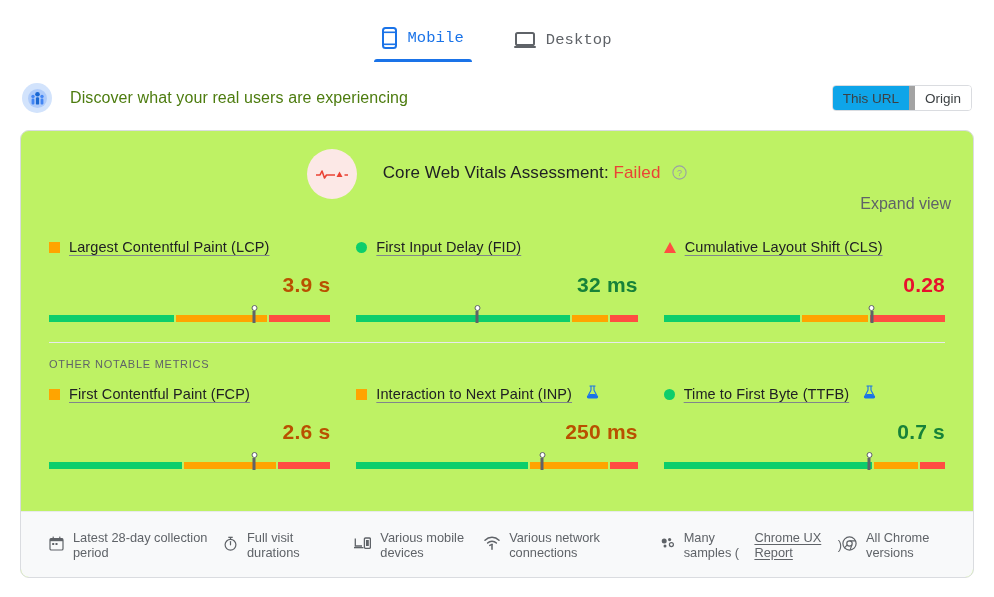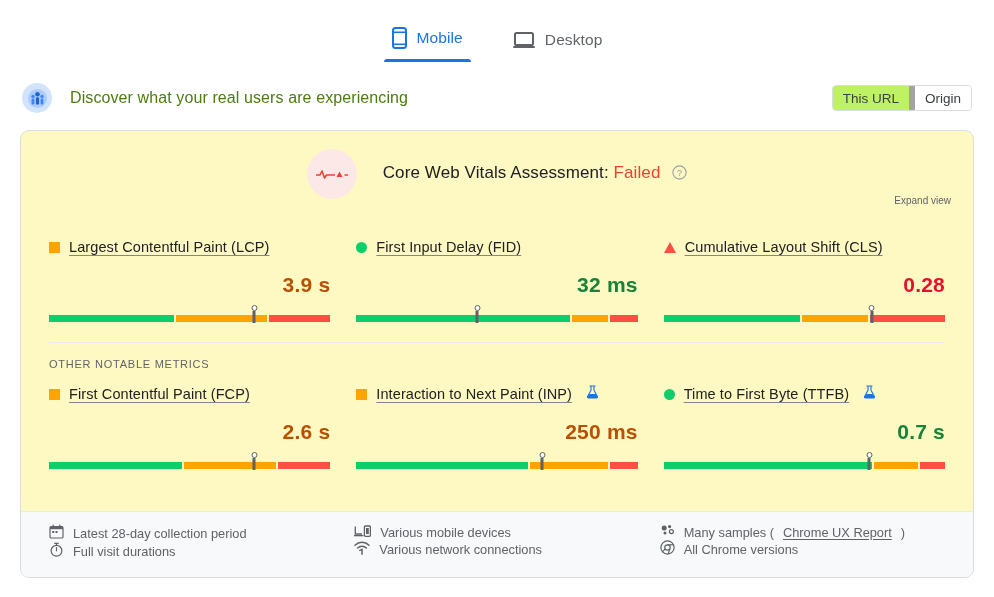--- a/index.html
+++ b/index.html
@@ -9,21 +9,21 @@
     background: #ffffff;
     font-family: "Liberation Sans", sans-serif;
     color: #202124;
     -webkit-font-smoothing: antialiased;
   }
   .page { position: relative; width: 994px; height: 597px; overflow: hidden; }
 
   
   .tabs {
     display: flex; justify-content: center; align-items: flex-end;
-    gap: 34px; height: 62px; padding-top: 8px;
+    gap: 34px; height: 62px; padding-top: 8px; font-family: Liberation Mono, monospace;
   }
   .tab {
     display: flex; align-items: center; gap: 10px;
     padding: 6px 8px 13px 8px;
     font-size: 15.5px; letter-spacing: .1px;
     color: #5f6368; cursor: pointer; position: relative;
   }
   .tab.active { color: #1a73e8; }
   .tab.active::after {
     content: ""; position: absolute; left: 0; right: 0; bottom: 0;
@@ -46,44 +46,44 @@
   }
   .toggle {
     margin-left: auto; display: flex;
     border: 1px solid #dadce0; border-radius: 4px; overflow: hidden;
     font-size: 13.5px; height: 26px;
   }
   .toggle div {
     display: flex; align-items: center; padding: 0 10px;
     color: #3c4043; cursor: pointer; background: #fff;
   }
-  .toggle div.sel { background: #bef264; font-weight: 500; }
+  .toggle div.sel { background: #0ea5e9; font-weight: 500; }
   .toggle div + div { border-left: 6px solid #a3a3a3; }
 
   
   .card {
     margin: 12px 20px 8px 20px;
     border: 1px solid #dadce0; border-radius: 9px;
-    background: #fef9c3; overflow: hidden;
+    background: #bef264; overflow: hidden;
     height: 448px; position: relative;
   }
 
   .assess { display: flex; align-items: center; justify-content: center; padding-top: 18px; }
   .assess-badge {
     width: 50px; height: 50px; border-radius: 50%;
     background: #fce8e6; display: flex; align-items: center; justify-content: center;
     flex: none;
   }
   .assess-text { margin-left: 26px; font-size: 17px; font-weight: 500; color: #202124; letter-spacing: .1px; }
   .assess-text .fail { color: #ea4335; font-weight: 500; }
   .help-icon { display: inline-block; vertical-align: -2px; margin-left: 7px; }
 
   .expand {
     position: absolute; right: 22px; top: 64px;
-    font-size: 10px; color: #5f6368; cursor: pointer;
+    font-size: 16px; color: #5f6368; cursor: pointer;
   }
 
   
   .metrics {
     display: grid; grid-template-columns: 1fr 1fr 1fr;
     padding: 0 28px; margin-top: 38px; column-gap: 26px;
   }
   .metrics.second { margin-top: 14px; }
   .metric { position: relative; }
   .m-head { display: flex; align-items: center; gap: 9px; height: 20px; }
@@ -129,21 +129,21 @@
   }
 
   
   .meta {
     position: absolute; left: 0; right: 0; bottom: 0;
     background: #f8f9fa; border-top: 1px solid #e8eaed;
     display: grid; grid-template-columns: 1fr 1fr 1fr;
     padding: 12px 28px 12px 28px; column-gap: 20px;
     height: 66px;
   }
-  .meta-col { display: flex; flex-direction: column; gap: 0; }
+  .meta-col { display: flex; flex-direction: row; gap: 0; }
   .meta-item { display: flex; align-items: center; gap: 9px; font-size: 12.8px; color: #5f6368; }
   .meta-item svg { flex: none; }
   .meta-link { text-decoration: underline; text-underline-offset: 2px; color: #5f6368; cursor: pointer; }
   .flask { display: inline-block; vertical-align: -3px; margin-left: 5px; }
 </style>
 </head>
 <body>
 
 <div class="page">
 

